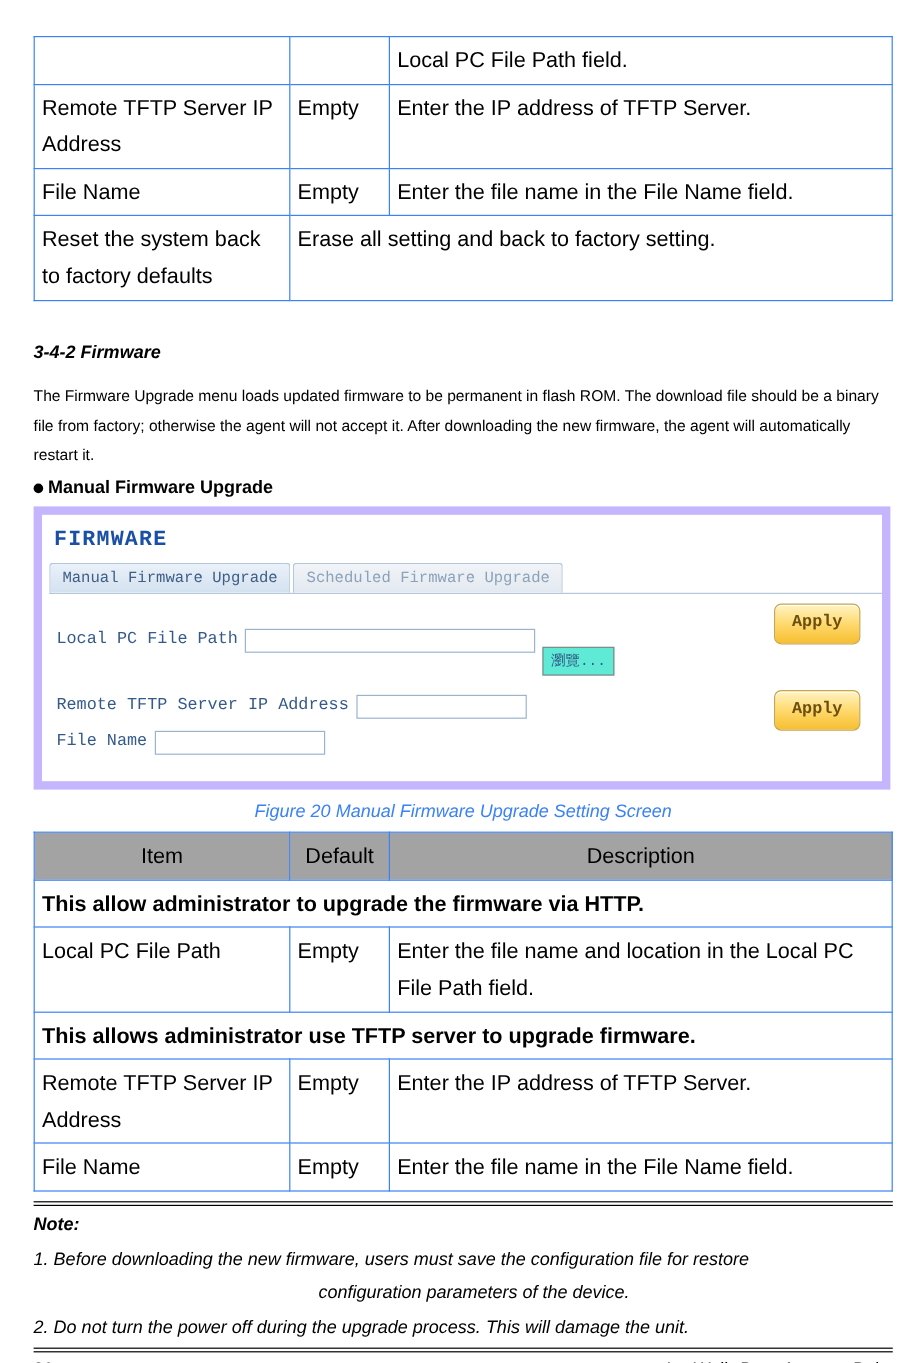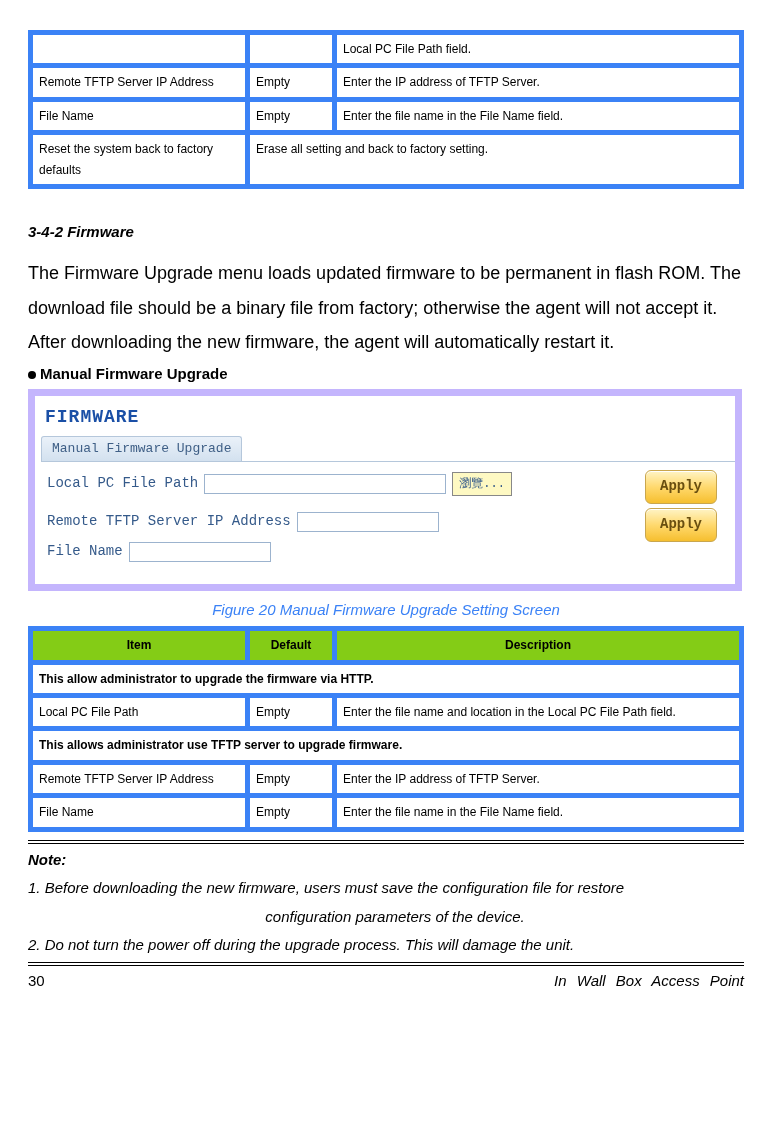--- a/index.html
+++ b/index.html
@@ -11,43 +11,43 @@
     width: 762px;
     box-sizing: border-box;
     line-height: 1.7;
   }
   table.data {
     border-collapse: collapse;
     width: 100%;
     margin-bottom: 8px;
   }
   table.data td, table.data th {
-    border: 5px solid #3b82f6;
+    border: 1px solid #3b82f6;
     padding: 4px 6px;
     vertical-align: top;
     text-align: left;
-    font-size: 12px;
+    font-size: 18px;
     line-height: 1.7;
   }
   table.data th {
-    background: #84cc16;
+    background: #a3a3a3;
     text-align: center;
-    font-weight: bold;
+    font-weight: normal;
   }
   .col-item { width: 200px; }
   .col-default { width: 70px; }
   .section-heading {
     font-weight: bold;
     font-style: italic;
     margin-top: 30px;
     margin-bottom: 12px;
   }
   .para {
     line-height: 1.9;
-    font-size: 18px;
+    font-size: 13px;
     margin: 4px 0 2px 0;
   }
   .bullet-line {
     font-weight: bold;
     margin-top: 2px;
     margin-bottom: 0;
   }
   .bullet-dot {
     display: inline-block;
     width: 8px;
@@ -112,24 +112,25 @@
     position: relative;
   }
   .fw-label { margin-right: 6px; white-space: nowrap; }
   .fw-input {
     border: 1px solid #9cb3ce;
     height: 18px;
     background: #fff;
   }
   .fw-browse {
     border: 1px solid #888;
-    background: #fef9c3;
+    background: #5eead4;
     font-size: 12px;
     padding: 1px 6px;
     margin-left: 6px;
+    margin-top: 34px;
   }
   .fw-apply {
     position: absolute;
     right: 6px;
     top: -2px;
   }
   .apply-btn {
     display: inline-block;
     padding: 4px 14px;
     border: 1px solid #c9a64e;
@@ -191,20 +192,21 @@
 <div class="para">The Firmware Upgrade menu loads updated firmware to be permanent in flash ROM. The download file should be a binary file from factory; otherwise the agent will not accept it. After downloading the new firmware, the agent will automatically restart it.</div>
 
 <div class="bullet-line">
   <span class="bullet-dot"></span><span>Manual Firmware Upgrade</span>
 </div>
 
 <div class="fw-box">
   <div class="fw-title">FIRMWARE</div>
   <div class="fw-tabs">
     <div class="fw-tab">Manual Firmware Upgrade</div>
+    <div class="fw-tab inactive">Scheduled Firmware Upgrade</div>
   </div>
   <div class="fw-form">
     <div class="fw-row">
       <span class="fw-label">Local PC File Path</span>
       <span class="fw-input" style="width:240px"></span>
       <span class="fw-browse">瀏覽...</span>
       <span class="fw-apply"><span class="apply-btn">Apply</span></span>
     </div>
     <div class="fw-row" style="margin-top:14px">
       <span class="fw-label">Remote TFTP Server IP Address</span>

